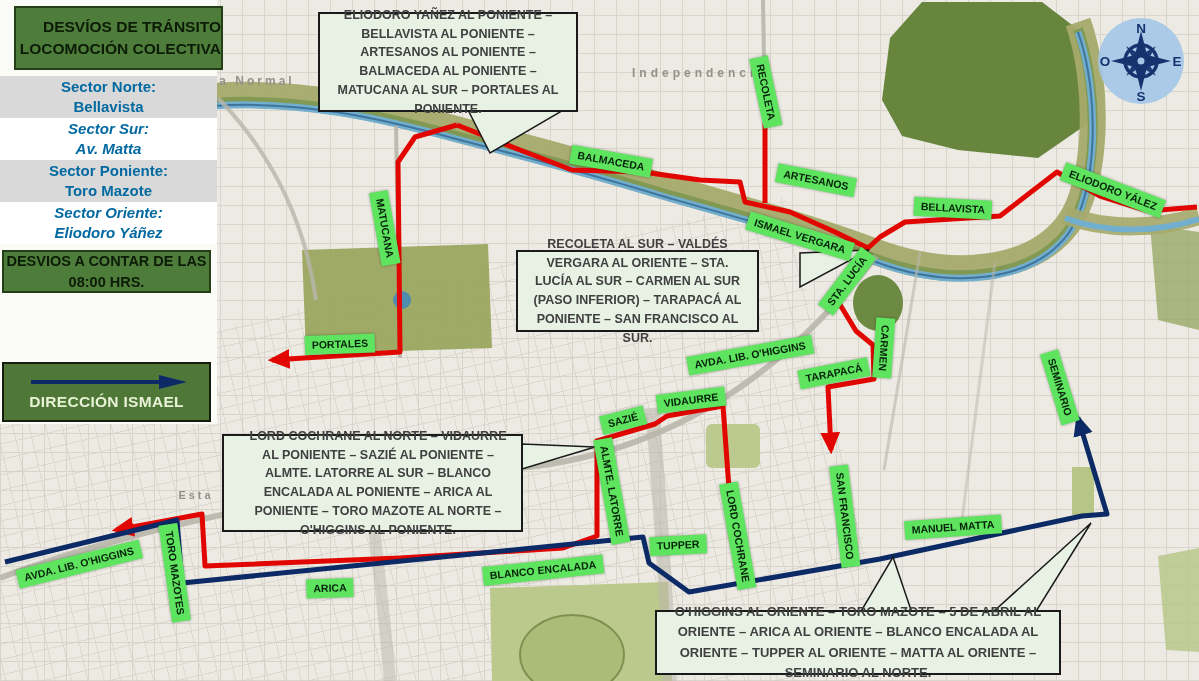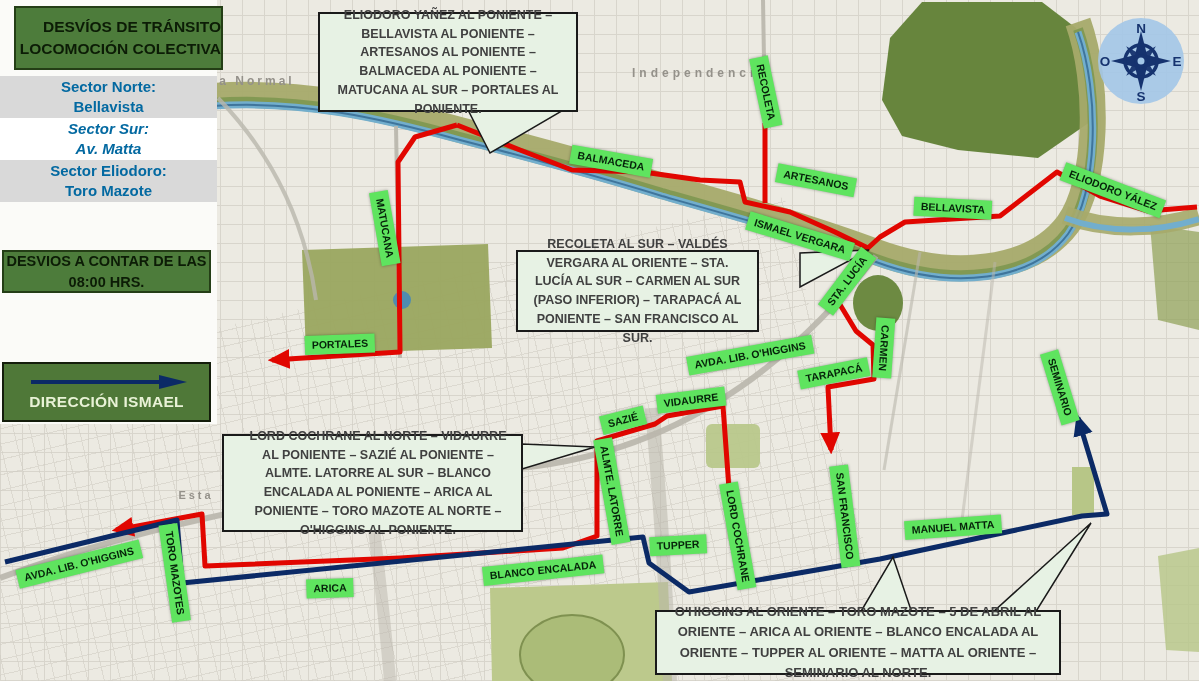--- a/index.html
+++ b/index.html
@@ -177,22 +177,26 @@
 
     <div class="band gray" style="top:76px;">
       <div>Sector Norte:</div>
       <div>Bellavista</div>
     </div>
     <div class="band white" style="top:118px;">
       <div>Sector Sur:</div>
       <div>Av. Matta</div>
     </div>
     <div class="band gray" style="top:160px;">
-      <div>Sector Eliodoro:</div>
+      <div>Sector Poniente:</div>
       <div>Toro Mazote</div>
+    </div>
+    <div class="band white" style="top:202px;">
+      <div>Sector Oriente:</div>
+      <div>Eliodoro Yáñez</div>
     </div>
 
     <div class="p-notice">DESVIOS A CONTAR DE LAS 08:00 HRS.</div>
 
 
     <div class="p-dir" id="dir-e">
       <svg width="180" height="16">
         <line x1="14" y1="8" x2="144" y2="8" stroke="#0b2a66" stroke-width="4"></line>
         <polygon points="142,1 142,15 170,8" fill="#0b2a66"></polygon>
       </svg>

